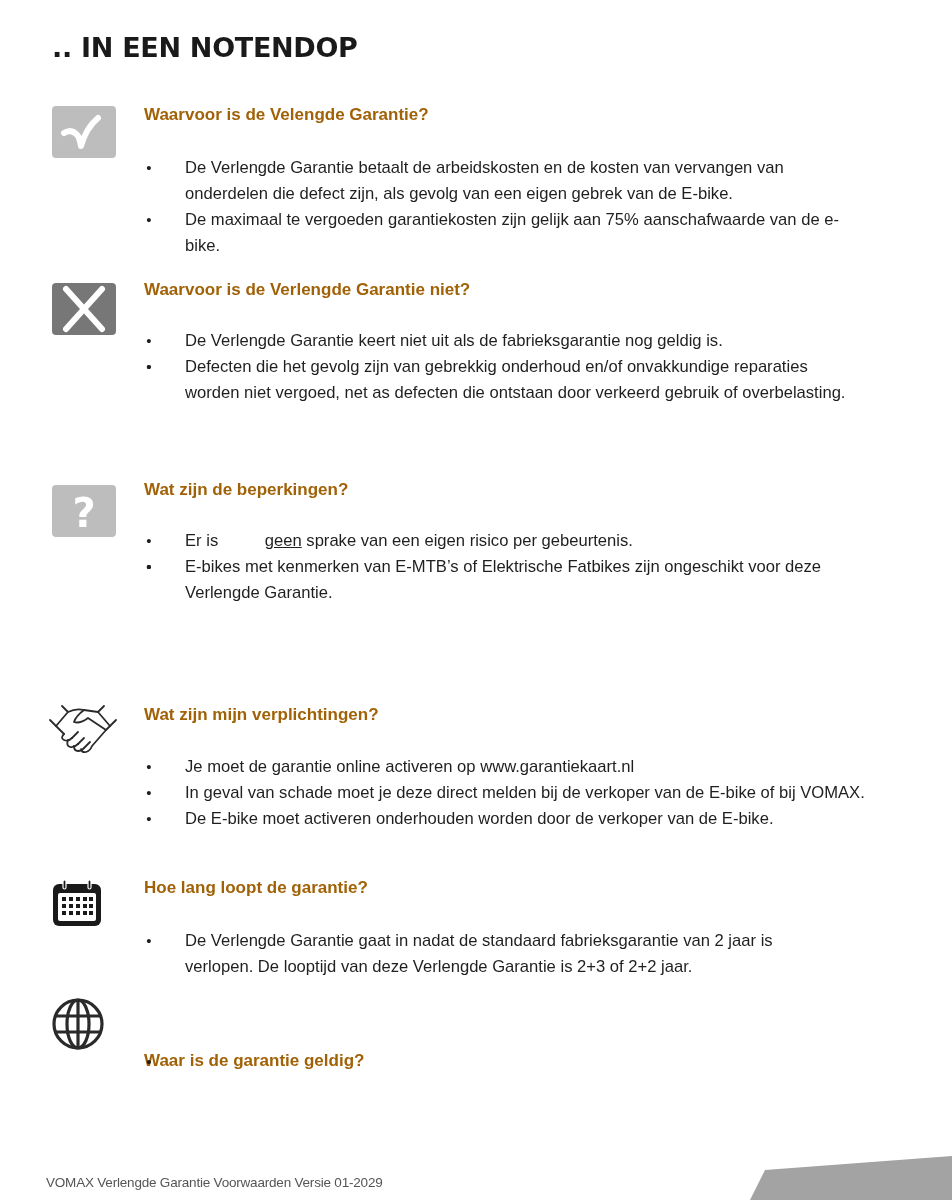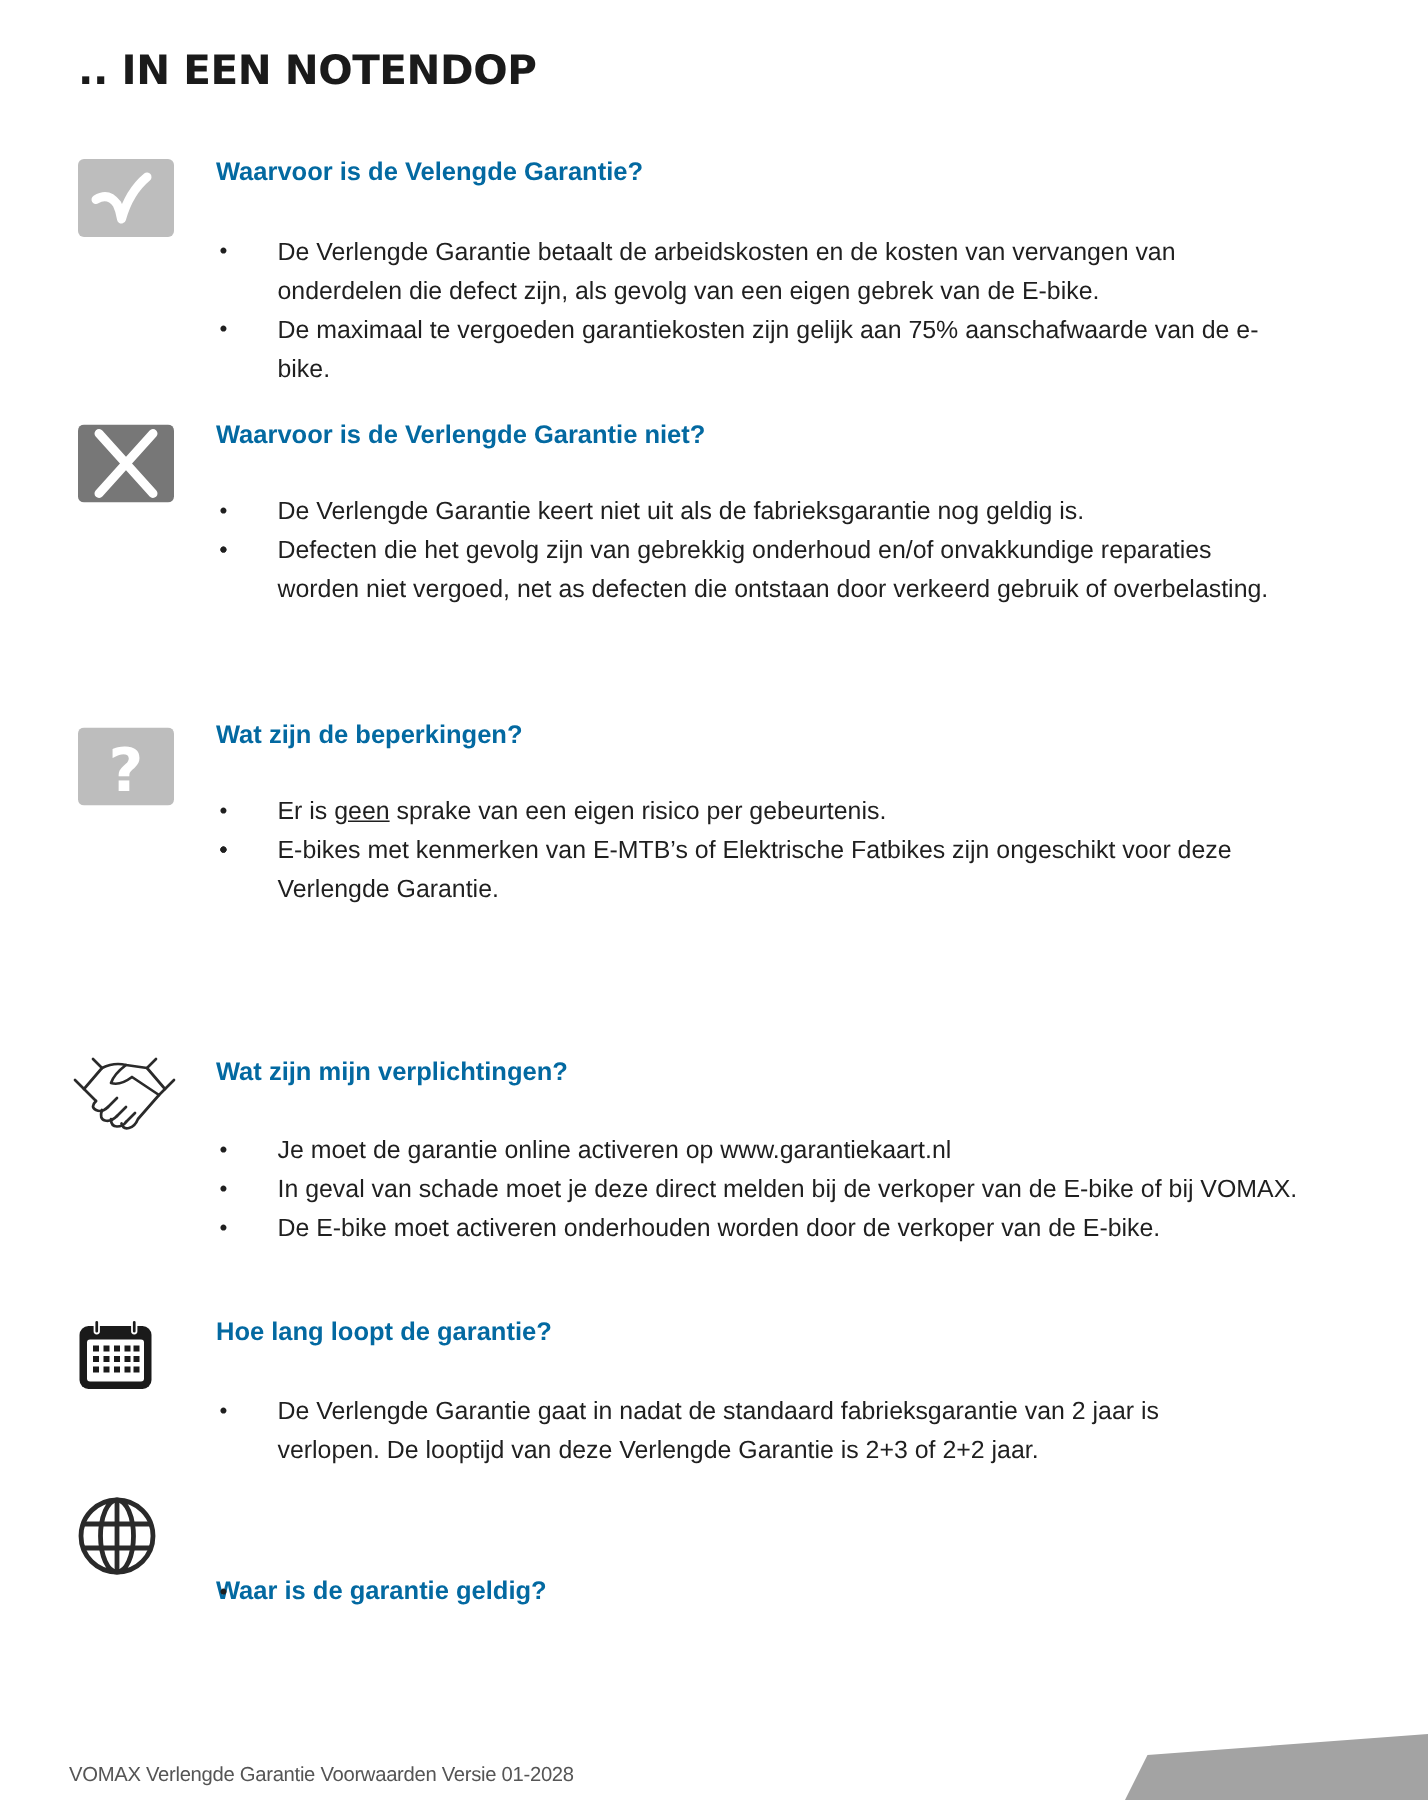--- a/index.html
+++ b/index.html
@@ -3,25 +3,25 @@
 <meta charset="utf-8">
 <style>
   html, body { margin:0; padding:0; background:#ffffff; }
   body { width:952px; height:1200px; position:relative; overflow:hidden;
          font-family:"Liberation Sans", "DejaVu Sans", sans-serif; color:#1c1c1c; }
   .title { position:absolute; left:52px; top:32px; font-family:"DejaVu Sans", sans-serif;
            font-weight:bold; font-size:27px; letter-spacing:-0.3px; color:#1a1a1a; }
   .section { position:absolute; left:0; width:952px; }
   .icon { position:absolute; left:52px; width:64px; height:52px; }
   .icon svg { width:100%; height:100%; display:block; }
-  .heading { position:absolute; left:144px; font-weight:bold; font-size:17px; color:#0369a1; white-space:nowrap; }
+  .heading { position:absolute; left:144px; font-weight:bold; font-size:17px; color:#a16207; white-space:nowrap; }
   .bullets { position:absolute; left:144px; margin:0; padding:0; list-style:none; width:720px; }
   .bullets li { position:relative; padding-left:41px; font-size:16.6px; line-height:26px; color:#1f1f1f; }
   .bullets li .dot { position:absolute; left:0; top:0; width:10px; text-align:center; font-size:15px; }
-  .u { text-decoration:underline; }
+  .u { text-decoration:underline;margin-left:42px; }
   .footer-text { position:absolute; left:46px; top:1175px; font-size:13.5px; color:#555555; letter-spacing:-0.2px; }
   .footer-shape { position:absolute; left:0; top:0; width:952px; height:1200px; pointer-events:none; }
 </style>
 </head>
 <body>
 
 <div class="title">.. IN EEN NOTENDOP</div>
 
 <div class="section" style="top:0;">
   <div class="icon" style="top:106px;">
@@ -134,16 +134,16 @@
       <line x1="5" y1="20" x2="51" y2="20"></line>
       <line x1="5" y1="36" x2="51" y2="36"></line>
     </svg>
   </div>
   <div class="heading" style="top:1051px;">Waar is de garantie geldig?</div>
   <ul class="bullets" style="top:1049px; width:725px;">
     <li><span class="dot">•</span></li>
   </ul>
 </div>
 
-<div class="footer-text">VOMAX Verlengde Garantie Voorwaarden Versie 01-2028</div>
+<div class="footer-text">VOMAX Verlengde Garantie Voorwaarden Versie 01-2029</div>
 <svg class="footer-shape" viewBox="0 0 952 1200">
   <polygon points="765,1170 952,1156 952,1200 750,1200" fill="#a3a3a3"></polygon>
 </svg>
 
 </body></html>

